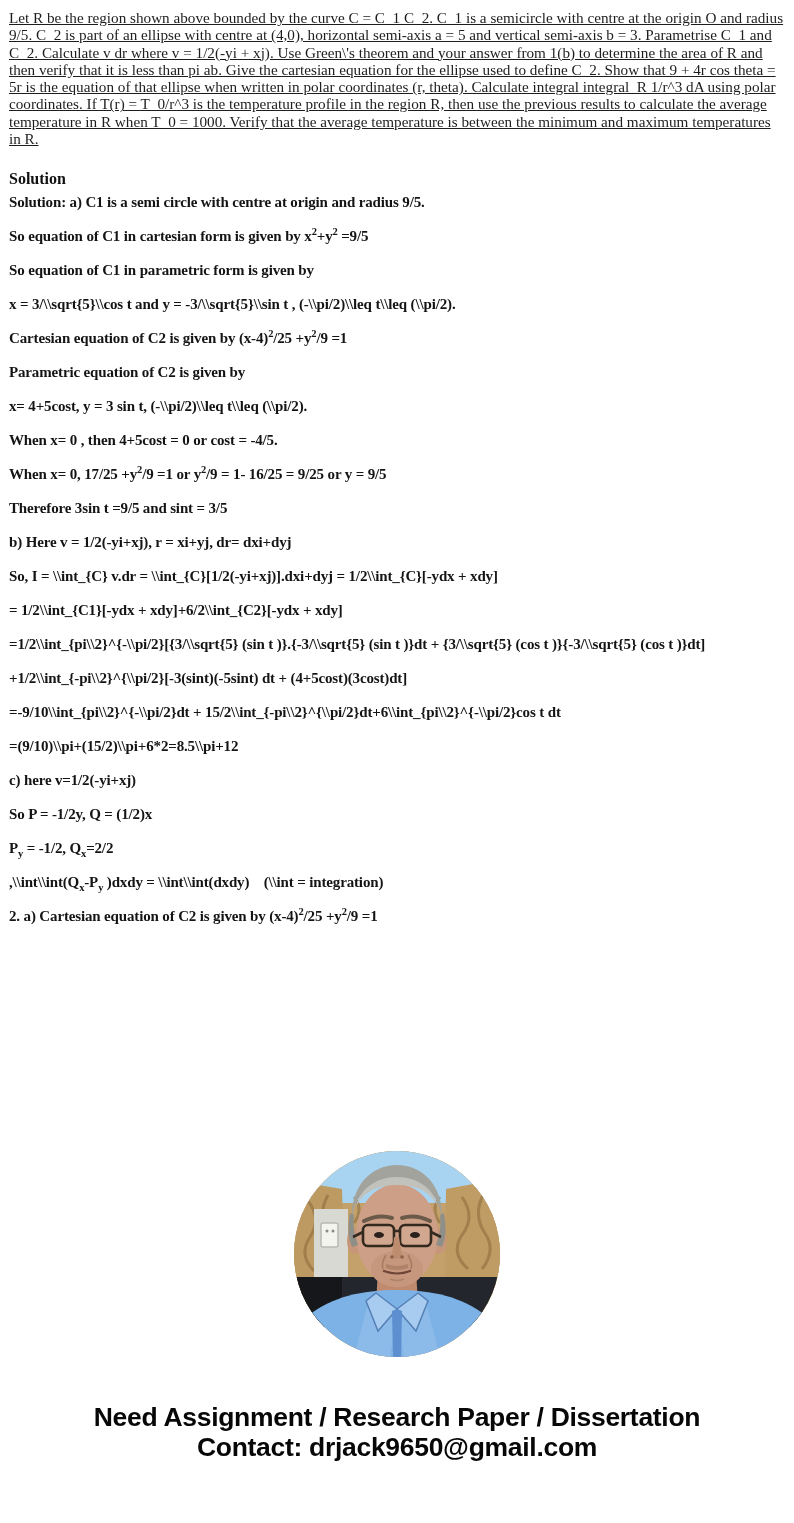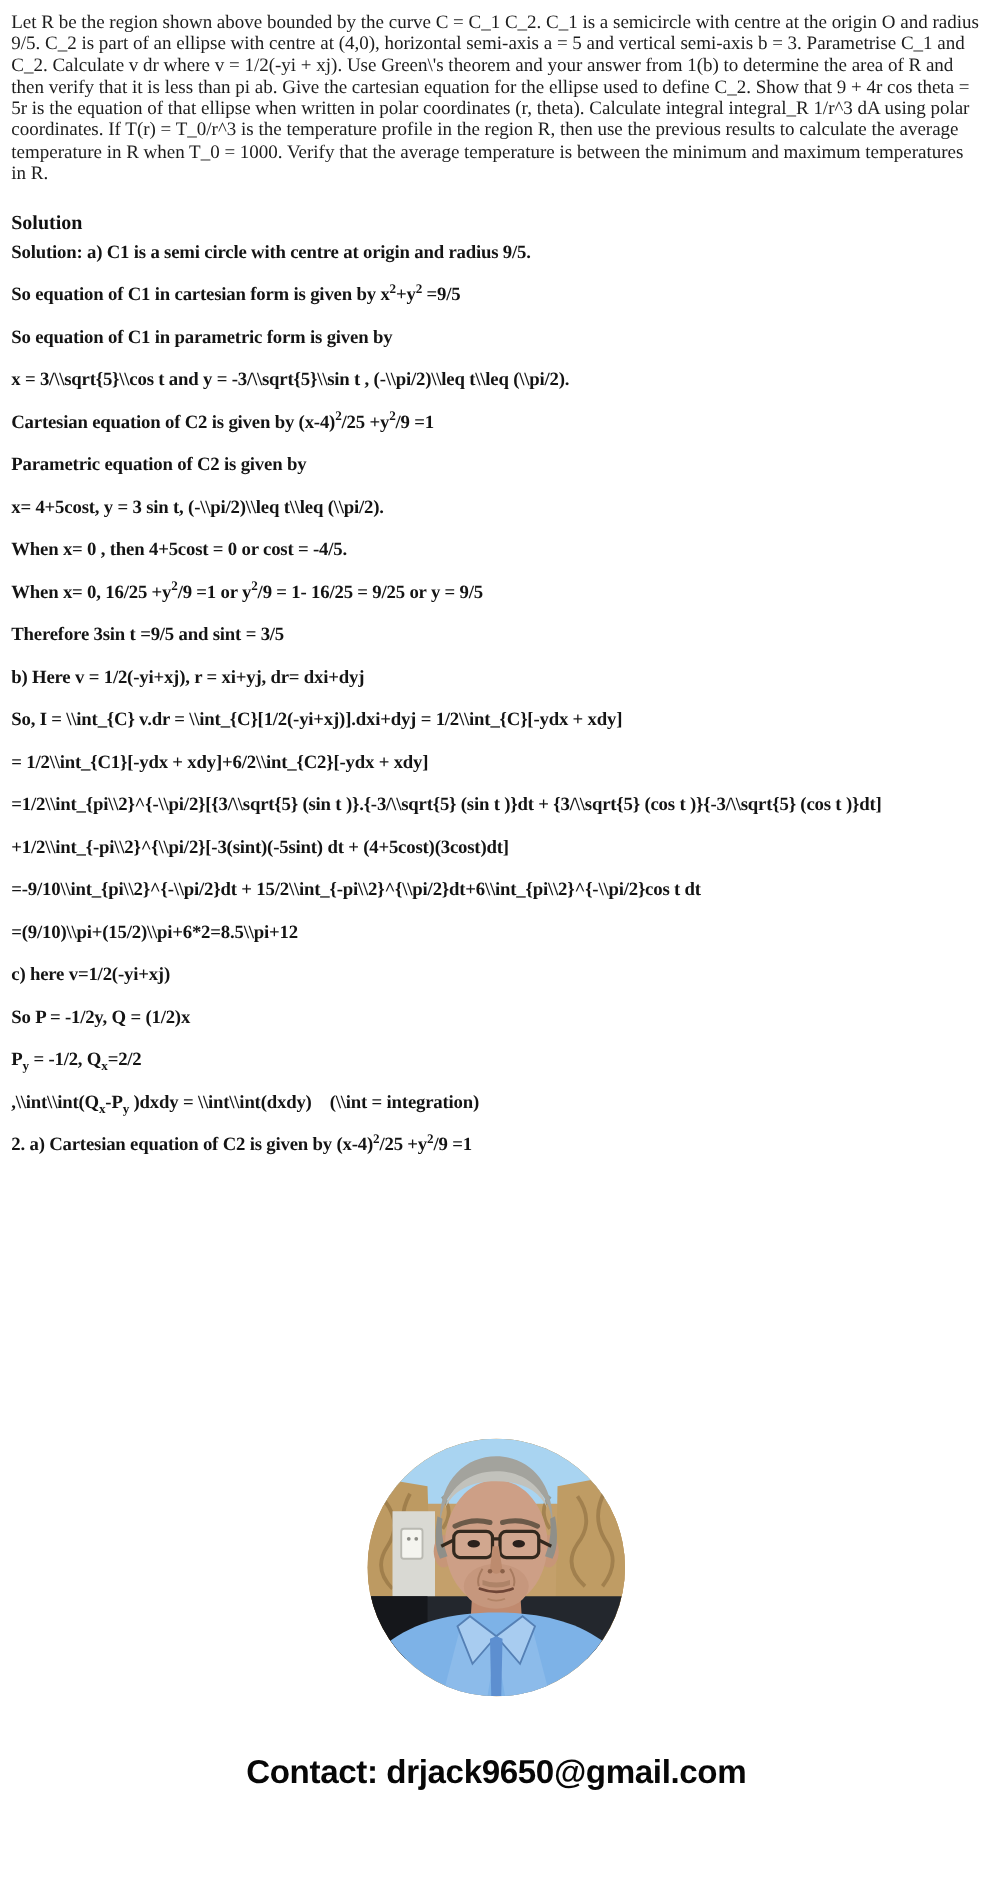--- a/index.html
+++ b/index.html
@@ -12,20 +12,21 @@
     overflow: hidden;
     font-family: "Liberation Serif", serif;
     color: #1b1b1b;
   }
   .question {
     margin: 9px 9px 0 9px;
     font-size: 15.2px;
     line-height: 17.3px;
     font-weight: normal;
     color: #1d1d1d;
+    text-decoration: underline;
   }
   .solution-heading {
     margin: 23px 9px 0 9px;
     font-size: 16px;
     font-weight: bold;
     color: #111;
   }
   .sol {
     margin: 16px 9px 0 9px;
     font-size: 15px;
@@ -71,21 +72,21 @@
 <h2 class="solution-heading">Solution</h2>
 
 <p class="sol">Solution: a) C1 is a semi circle with centre at origin and radius 9/5.</p>
 <p class="sol"><span>So equation of C1 in cartesian form is given by x</span><sup>2</sup><span>+y</span><sup>2</sup><span> =9/5</span></p>
 <p class="sol">So equation of C1 in parametric form is given by</p>
 <p class="sol">x = 3/\\sqrt{5}\\cos t and y = -3/\\sqrt{5}\\sin t , (-\\pi/2)\\leq t\\leq (\\pi/2).</p>
 <p class="sol"><span>Cartesian equation of C2 is given by (x-4)</span><sup>2</sup><span>/25 +y</span><sup>2</sup><span>/9 =1</span></p>
 <p class="sol">Parametric equation of C2 is given by</p>
 <p class="sol">x= 4+5cost, y = 3 sin t, (-\\pi/2)\\leq t\\leq (\\pi/2).</p>
 <p class="sol">When x= 0 , then 4+5cost = 0 or cost = -4/5.</p>
-<p class="sol"><span>When x= 0, 16/25 +y</span><sup>2</sup><span>/9 =1 or y</span><sup>2</sup><span>/9 = 1- 16/25 = 9/25 or y = 9/5</span></p>
+<p class="sol"><span>When x= 0, 17/25 +y</span><sup>2</sup><span>/9 =1 or y</span><sup>2</sup><span>/9 = 1- 16/25 = 9/25 or y = 9/5</span></p>
 <p class="sol">Therefore 3sin t =9/5 and sint = 3/5</p>
 <p class="sol">b) Here v = 1/2(-yi+xj), r = xi+yj, dr= dxi+dyj</p>
 <p class="sol">So, I = \\int_{C} v.dr = \\int_{C}[1/2(-yi+xj)].dxi+dyj = 1/2\\int_{C}[-ydx + xdy]</p>
 <p class="sol">= 1/2\\int_{C1}[-ydx + xdy]+6/2\\int_{C2}[-ydx + xdy]</p>
 <p class="sol">=1/2\\int_{pi\\2}^{-\\pi/2}[{3/\\sqrt{5} (sin t )}.{-3/\\sqrt{5} (sin t )}dt + {3/\\sqrt{5} (cos t )}{-3/\\sqrt{5} (cos t )}dt]</p>
 <p class="sol">+1/2\\int_{-pi\\2}^{\\pi/2}[-3(sint)(-5sint) dt + (4+5cost)(3cost)dt]</p>
 <p class="sol">=-9/10\\int_{pi\\2}^{-\\pi/2}dt + 15/2\\int_{-pi\\2}^{\\pi/2}dt+6\\int_{pi\\2}^{-\\pi/2}cos t dt</p>
 <p class="sol">=(9/10)\\pi+(15/2)\\pi+6*2=8.5\\pi+12</p>
 <p class="sol">c) here v=1/2(-yi+xj)</p>
 <p class="sol">So P = -1/2y, Q = (1/2)x</p>
@@ -164,14 +165,15 @@
     <path d="M92,104 Q87,112 89,118" stroke="#a87b60" stroke-width="1.6" fill="none"></path>
     <path d="M114,104 Q119,112 117,118" stroke="#a87b60" stroke-width="1.6" fill="none"></path>
 
     <path d="M92,113 Q103,117 114,113 L114,117 Q103,121 92,117 Z" fill="#9a7257" opacity="0.55"></path>
     <path d="M90,120 Q103,125 116,120" stroke="#6e4536" stroke-width="2.2" fill="none" stroke-linecap="round"></path>
     <path d="M96,128 Q103,131 110,128" stroke="#b18366" stroke-width="1.5" fill="none"></path>
   </svg>
 </div>
 
 <div class="footer">
+  <div>Need Assignment / Research Paper / Dissertation</div>
   <div>Contact: drjack9650@gmail.com</div>
 </div>
 
 </body></html>

